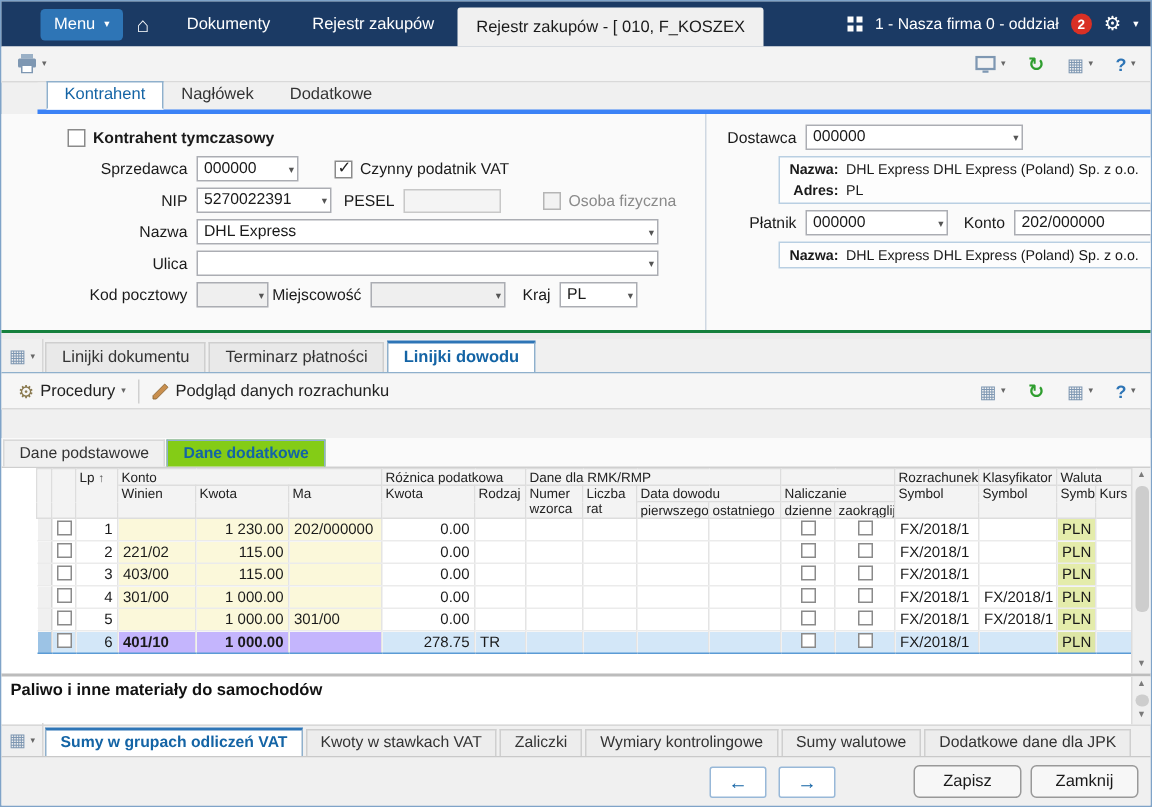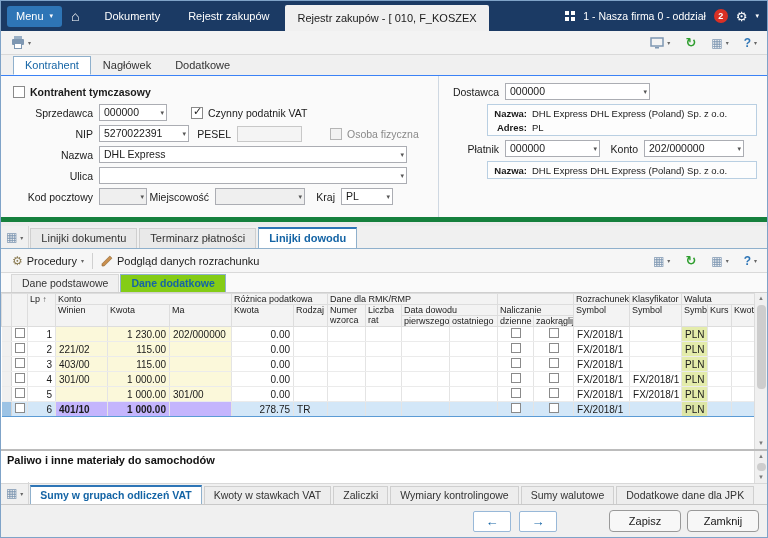--- a/index.html
+++ b/index.html
@@ -2,21 +2,21 @@
 <html><head>
 <meta charset="utf-8">
 <style>
   * { margin:0; padding:0; box-sizing:border-box; }
   html,body { width:768px; height:538px; overflow:hidden; }
   body { font-family:"Liberation Sans","DejaVu Sans",sans-serif; font-size:11px; color:#1a1a1a; background:#fff; }
   .app { width:768px; height:538px; display:flex; flex-direction:column; border:1px solid #7fa3c8; background:#f0f0f0; }
 
   
   .titlebar { height:30px; background:#1b3a64; display:flex; align-items:center; padding-left:6px; flex:0 0 auto; }
-  .menu-btn { background:#2e75b6; color:#fff; border:none; border-radius:3px; height:21px; padding:0 9px; font-size:11px; display:flex; align-items:center; gap:6px; cursor:pointer; font-family:inherit; }
+  .menu-btn { background:#2e75b6; color:#fff; border:none; border-radius:3px; height:21px; padding:0 9px; font-size:11px; display:flex; align-items:center; gap:6px; cursor:pointer; font-family:inherit;margin-left:20px; }
   .menu-btn .chev { font-size:7px; }
   .home-ic { color:#fff; font-size:14px; margin:0 11px 0 9px; }
   .navitem { color:#fff; padding:0 14px; font-size:11px; line-height:30px; }
   .doc-tab { background:#f0f0f0; color:#1a1a1a; font-size:11px; padding:0 12px; height:26px; line-height:26px; margin:4px 0 0 2px; border-radius:2px 2px 0 0; align-self:flex-end; white-space:nowrap;text-align:right; }
   .tb-right { margin-left:auto; display:flex; align-items:center; gap:8px; padding-right:8px; color:#fff; }
   .appsgrid { display:inline-grid; grid-template-columns:4px 4px; gap:2px; }
   .appsgrid i { width:4px; height:4px; background:#fff; display:block; }
   .company { font-size:10.5px; white-space:nowrap; }
   .badge { background:#d93025; color:#fff; border-radius:50%; min-width:14px; height:14px; font-size:9px; display:flex; align-items:center; justify-content:center; font-weight:bold; }
   .gear-ic { font-size:13px; }
@@ -28,35 +28,35 @@
   .icon-btn { display:flex; align-items:center; gap:3px; padding:2px 4px; color:#5d7e9f; cursor:pointer; }
   .chev-s { font-size:6px; color:#666; }
   .tb-icons { margin-left:auto; display:flex; align-items:center; gap:7px; }
   .refresh-ic { color:#2f9e2f; font-size:13px; font-weight:bold; }
   .table-ic { color:#7e97b2; font-size:12px; }
   .help-ic { color:#2e75b6; font-weight:bold; font-size:12px; }
   .tbtn { display:flex; align-items:center; gap:4px; font-size:11px; color:#222; padding:2px 5px; cursor:pointer; }
   .tsep { width:1px; height:16px; background:#d0d0d0; margin:0 3px; }
 
   
-  .tabstrip { height:21px; background:#f0f0f0; display:flex; align-items:flex-end; padding-left:12px; border-bottom:1px solid #3b82f6; flex:0 0 auto; }
+  .tabstrip { height:21px; background:#f0f0f0; display:flex; align-items:flex-end; padding-left:6px; border-bottom:3px solid #3b82f6; flex:0 0 auto;margin-left:24px; }
   .tab { padding:2px 11px 3px; font-size:11px; color:#333; border:1px solid transparent; cursor:pointer; }
   .tab.active { background:#fff; color:#1464a5; border:1px solid #8fb0cc; border-bottom-color:#fff; }
 
   .dtabs { height:23px; background:#f0f0f0; display:flex; align-items:flex-end; border-bottom:1px solid #8fb0cc; flex:0 0 auto; }
   .viewbtn { display:flex; align-items:center; height:22px; padding:0 5px; gap:3px; color:#5d7e9f; border-right:1px solid #d6d6d6; cursor:pointer; }
   .dtab { padding:3px 10px 4px; font-size:11px; background:#e9e9e9; border:1px solid #cfcfcf; border-bottom:none; margin:2px 1px 0 1px; color:#333; cursor:pointer; white-space:nowrap; }
   .dtab.active { background:#fff; color:#1464a5; font-weight:bold; border-color:#8fb0cc; border-top:2px solid #2e75b6; margin-top:0; }
 
-  .datatabs { height:20px; background:#fafafa; display:flex; align-items:flex-end; padding-left:10px; border-bottom:1px solid #cfcfcf; flex:0 0 auto; }
+  .datatabs { height:20px; background:#fafafa; display:flex; align-items:flex-end; padding-left:1px; border-bottom:1px solid #cfcfcf; flex:0 0 auto;margin-top:19px; }
   .datatab { padding:2px 10px 3px; font-size:10.5px; color:#333; border:1px solid #d8d8d8; border-bottom:none; background:#f0f0f0; margin-right:1px; cursor:pointer; }
   .datatab.active { color:#1464a5; font-weight:bold; background:#84cc16; border-color:#8fb0cc; }
 
   
-  .formpanel { height:146px; background:#fafafa; display:flex; border-bottom:5px solid #15803d; flex:0 0 auto; }
+  .formpanel { height:146px; background:#fafafa; display:flex; border-bottom:2px solid #15803d; flex:0 0 auto;padding-left:32px; }
   .form-left { width:438px; padding:5px 4px 0 6px; border-right:1px solid #cfd8e2; }
   .form-right { flex:1; padding:5px 6px 0 8px; overflow:hidden; }
   .frow { display:flex; align-items:center; height:21px; }
   .flabel { text-align:right; padding-right:6px; font-size:10.5px; color:#1a1a1a; flex:0 0 auto; }
   .combo { position:relative; background:#fff; border:1px solid #abadb3; height:17px; font-size:10.5px; padding:1px 15px 0 4px; flex:0 0 auto; white-space:nowrap; overflow:hidden; cursor:pointer; }
   .combo .carr { position:absolute; right:2px; top:4px; font-size:7px; color:#555; }
   .combo.gray { background:#efefef; }
   .textbox { background:#f4f4f4; border:1px solid #c8c8c8; height:16px; flex:0 0 auto; }
   .cb { display:inline-block; width:12px; height:12px; border:1px solid #8a8a8a; background:#fff; position:relative; flex:0 0 auto; cursor:pointer; }
   .cb.small { width:10px; height:10px; }
@@ -64,21 +64,21 @@
   .cb.dis { border-color:#b5b5b5; background:#f2f2f2; }
   .cblabel { padding-left:5px; font-size:10.5px; }
   .cblabel.gray { color:#8a8a8a; }
   .w92{width:92px}.w68{width:68px}.w90{width:90px}.w308{width:308px}.w48{width:48px}.w95{width:95px}.w52{width:52px}.w145{width:145px}.w100{width:100px}.w65{width:65px}.w58{width:58px}
   .infobox { border:1px solid #b9cfe2; background:#fdfdfd; margin:2px 0 2px 40px; width:270px; padding:1px 2px; }
   .inforow { display:flex; height:14px; align-items:center; font-size:9.5px; white-space:nowrap; overflow:hidden; }
   .infolabel { font-weight:bold; width:42px; text-align:right; padding-right:5px; flex:0 0 auto; }
   .gapstrip { height:4px; background:#ececec; flex:0 0 auto; }
 
   
-  .gridarea { flex:1 1 auto; display:flex; overflow:hidden; background:#fff; }
+  .gridarea { flex:1 1 auto; display:flex; overflow:hidden; background:#fff;padding-left:23px; }
   .gridscroll { flex:1; overflow:hidden; background:#fff; }
   table.grid { border-collapse:collapse; table-layout:fixed; width:753px; }
   .grid th { background:#f3f3f3; border:1px solid #dddddd; font-weight:normal; font-size:9px; text-align:left; padding:0 2px; vertical-align:top; color:#222; height:11px; line-height:10px; overflow:hidden; cursor:pointer; }
   .grid th.cbh { cursor:default; }
   .grid td { border-right:1px solid #e4e4e4; border-bottom:1px solid #ebebeb; font-size:10px; height:15px; padding:0 3px; white-space:nowrap; overflow:hidden; background:#fff; }
   .grid td.ind { background:#f0f0f0; border-right:1px solid #d5d5d5; padding:0; }
   .grid td.num { text-align:right; }
   .grid td.yellow { background:#fbf8da; }
   .grid td.green { background:#e4ecab; }
   .grid td.center { text-align:center; }

